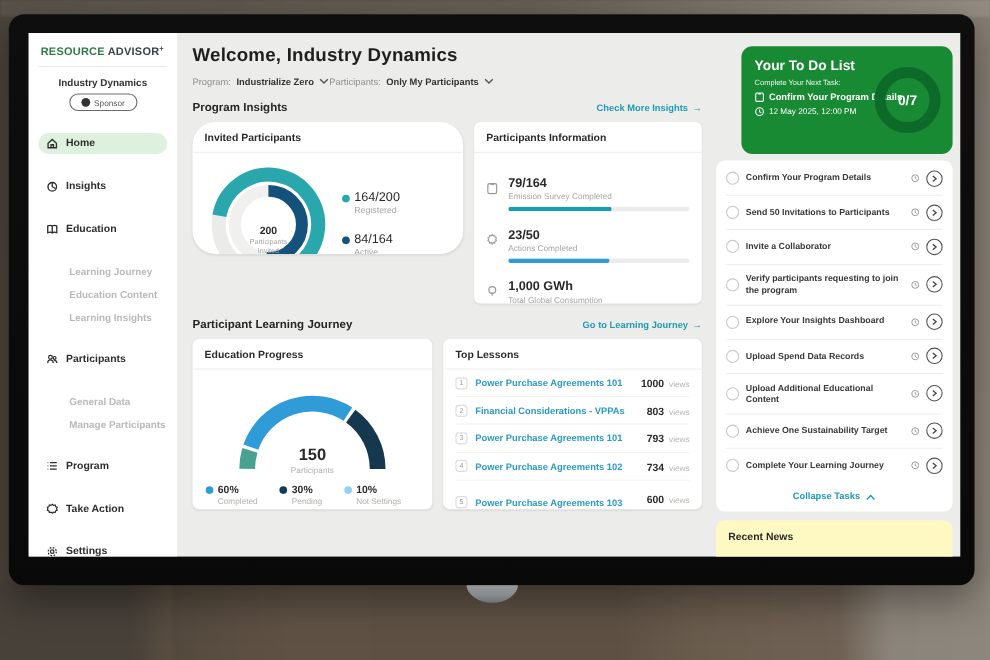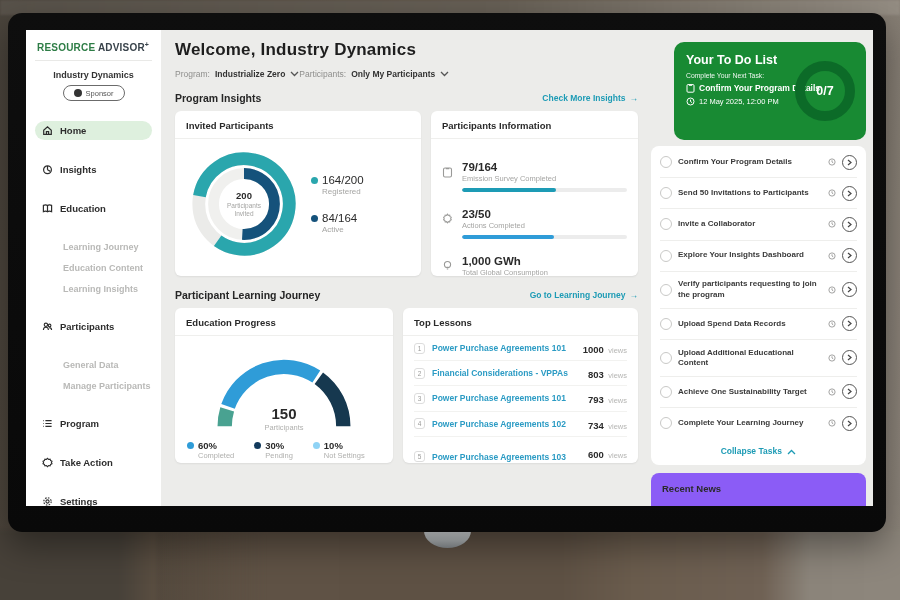--- a/index.html
+++ b/index.html
@@ -48,24 +48,24 @@
   .fgroup { display:flex; align-items:center; gap:5px; cursor:pointer; }
   .flabel { font-size:8.5px; color:#8f8f8d; }
   .fvalue { font-size:8.5px; font-weight:bold; color:#333; }
   .section-row { display:flex; justify-content:space-between; align-items:center; margin-top:13px; }
   .section-title { font-size:10.5px; font-weight:bold; color:#262626; }
   .tlink { font-size:8.5px; font-weight:bold; color:#1d9bb5; cursor:pointer; display:flex; gap:4px; align-items:center; }
   .cards { display:flex; gap:10px; margin-top:7px; }
   .card { background:#fff; border-radius:6px; box-shadow:0 1px 2px rgba(0,0,0,.07); overflow:hidden; }
   .card-title { font-size:9.5px; font-weight:bold; color:#2a2a2a; padding:9px 11px 7px; border-bottom:1px solid #efefed; }
 
-  .card-invited { width:246px; height:165px; }
+  .card-invited { width:246px; height:120px;border-radius:21px; }
   .invited-body { display:flex; align-items:center; padding:6px 8px 0 10px; }
   .donut-wrap { position:relative; width:118px; height:118px; flex:none; }
-  .donut-center { position:absolute; left:0; top:0; width:118px; height:118px;
+  .donut-center { position:absolute; left:0; top:15px; width:118px; height:118px;
     display:flex; flex-direction:column; align-items:center; justify-content:center; text-align:center; }
   .donut-center .dv { font-size:9.5px; font-weight:bold; color:#2a2a2a; }
   .donut-center .dl { font-size:6.5px; color:#a5a5a3; width:48px; line-height:1.25; margin-top:1px; }
   .dlegend { margin-left:8px; display:flex; flex-direction:column; gap:16px; }
   .dleg-item { position:relative; padding-left:11px; }
   .dleg-item .dot { position:absolute; left:0; top:3px; width:7px; height:7px; border-radius:50%; }
   .dot-teal { background:#2aa6ad; } .dot-navy { background:#15527b; }
   .dot-blue { background:#2f9cd8; } .dot-dnavy { background:#123a5c; } .dot-lblue { background:#8fd3f5; }
   .dleg-item .lv { font-size:11.5px; font-weight:normal; color:#2a2a2a; }
   .dleg-item .ll { font-size:8px; color:#a5a5a3; margin-top:1px; }
@@ -116,21 +116,21 @@
   .todo-card { background:#fff; border-radius:8px; margin-top:6px; padding:1px 9px 0; }
   .todo-row { display:flex; align-items:center; gap:6px; padding:7.6px 0; border-bottom:1px solid #eeeeec; }
   .todo-check { flex:none; width:12px; height:12px; border:1.4px solid #c9c9c7; border-radius:50%; cursor:pointer; }
   .todo-label { flex:1; font-size:8px; font-weight:bold; color:#3a3a3a; line-height:1.3; cursor:pointer; }
   .todo-meta { flex:none; }
   .todo-go { flex:none; width:15px; height:15px; border:1.3px solid #555; border-radius:50%;
     display:flex; align-items:center; justify-content:center; cursor:pointer; }
   .collapse { text-align:center; padding:8px 0 9px; font-size:8.5px; font-weight:bold; color:#1d9bb5; cursor:pointer; }
   .collapse svg { vertical-align:middle; margin-left:3px; }
 
-  .news-card { background:#8b5cf6; border-radius:8px; margin-top:8px; height:60px; padding:10px 11px; }
+  .news-card { background:#fef9c3; border-radius:8px; margin-top:8px; height:60px; padding:10px 11px; }
   .news-title { font-size:9.5px; font-weight:bold; color:#2a2a2a; }
 
   .arrow { font-weight:bold; }
 </style>
 </head>
 <body>
 
 <div class="stage">
   <div class="bg-top"></div>
   <div class="bg-bottom"></div>
@@ -455,34 +455,34 @@
                 <path d="M4.5 2.6 V4.5 L6 5.6"></path>
               </svg>
             <span class="todo-go">
                 <svg width="5" height="7" viewBox="0 0 5 7" fill="none" stroke="#444" stroke-width="1.2">
                   <path d="M1 1 L4 3.5 L1 6"></path>
                 </svg>
               </span>
           </div>
           <div class="todo-row">
             <span class="todo-check"></span>
+            <span class="todo-label">Verify participants requesting to join the program</span>
+            <svg class="todo-meta" width="8" height="8" viewBox="0 0 9 9" fill="none" stroke="#9a9a98" stroke-width="1">
+                <circle cx="4.5" cy="4.5" r="3.5"></circle>
+                <path d="M4.5 2.6 V4.5 L6 5.6"></path>
+              </svg>
+            <span class="todo-go">
+                <svg width="5" height="7" viewBox="0 0 5 7" fill="none" stroke="#444" stroke-width="1.2">
+                  <path d="M1 1 L4 3.5 L1 6"></path>
+                </svg>
+              </span>
+          </div>
+          <div class="todo-row">
+            <span class="todo-check"></span>
             <span class="todo-label">Explore Your Insights Dashboard</span>
-            <svg class="todo-meta" width="8" height="8" viewBox="0 0 9 9" fill="none" stroke="#9a9a98" stroke-width="1">
-                <circle cx="4.5" cy="4.5" r="3.5"></circle>
-                <path d="M4.5 2.6 V4.5 L6 5.6"></path>
-              </svg>
-            <span class="todo-go">
-                <svg width="5" height="7" viewBox="0 0 5 7" fill="none" stroke="#444" stroke-width="1.2">
-                  <path d="M1 1 L4 3.5 L1 6"></path>
-                </svg>
-              </span>
-          </div>
-          <div class="todo-row">
-            <span class="todo-check"></span>
-            <span class="todo-label">Verify participants requesting to join the program</span>
             <svg class="todo-meta" width="8" height="8" viewBox="0 0 9 9" fill="none" stroke="#9a9a98" stroke-width="1">
                 <circle cx="4.5" cy="4.5" r="3.5"></circle>
                 <path d="M4.5 2.6 V4.5 L6 5.6"></path>
               </svg>
             <span class="todo-go">
                 <svg width="5" height="7" viewBox="0 0 5 7" fill="none" stroke="#444" stroke-width="1.2">
                   <path d="M1 1 L4 3.5 L1 6"></path>
                 </svg>
               </span>
           </div>

